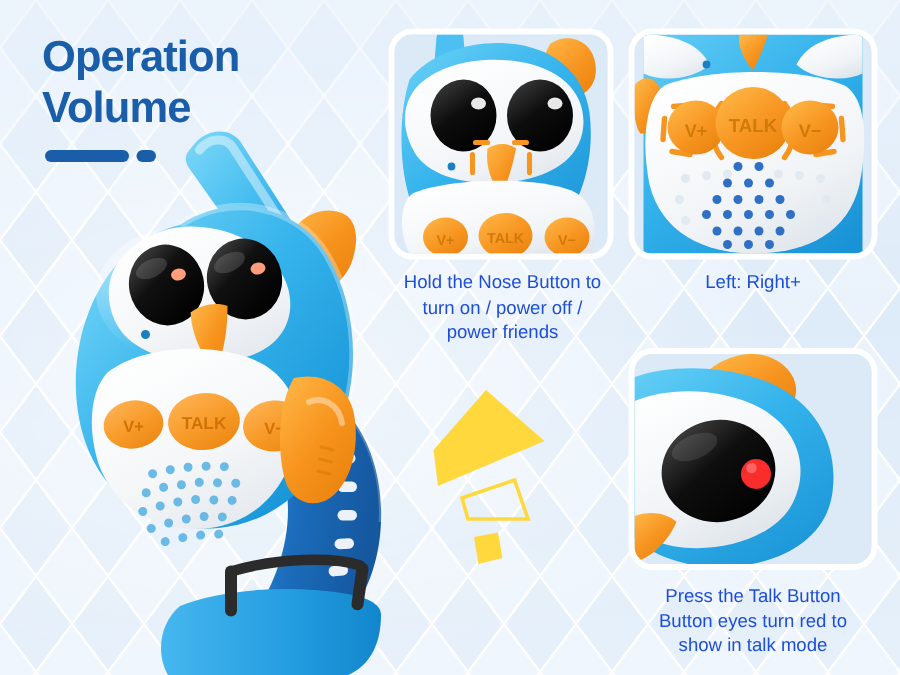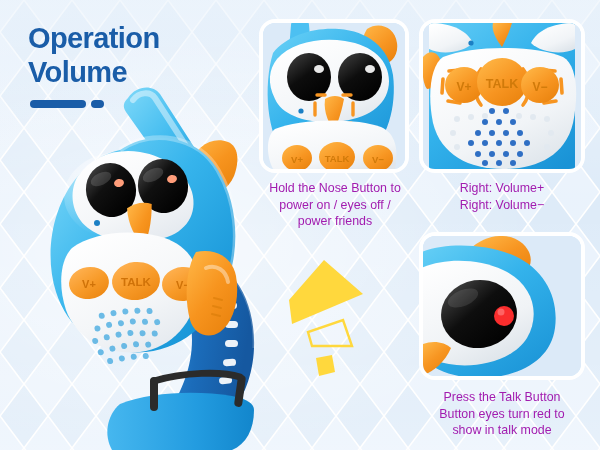--- a/index.html
+++ b/index.html
@@ -77,21 +77,21 @@
   .panel-inner { position: absolute; inset: 0; overflow: hidden; }
 
   .panel-nose  { left: 259px; top: 19px;  width: 150px; height: 154px; }
   .panel-vol   { left: 419px; top: 19px;  width: 166px; height: 154px; }
   .panel-talk  { left: 419px; top: 232px; width: 166px; height: 148px; }
 
   
   .caption {
     position: absolute;
     text-align: center;
-    color: #a21caf;
+    color: #1d4ed8;
     font-size: 12.4px;
     line-height: 1.33;
     z-index: 8;
   }
   .cap-nose { left: 252px; top: 180px; width: 166px; }
   .cap-vol  { left: 419px; top: 180px; width: 166px; }
   .cap-talk { left: 419px; top: 389px; width: 166px; text-align: center; }
   .caption div { white-space: nowrap; }
   svg { display: block; }
 </style>
@@ -378,21 +378,21 @@
         <text x="34" y="140" font-family="Liberation Sans, sans-serif" font-size="9.5" font-weight="bold" fill="#d07a0a" text-anchor="middle">V+</text>
         <ellipse cx="74" cy="134" rx="18" ry="15" fill="url(#pOr)"></ellipse>
         <text x="74" y="139" font-family="Liberation Sans, sans-serif" font-size="9.5" font-weight="bold" fill="#d07a0a" text-anchor="middle">TALK</text>
         <ellipse cx="115" cy="135" rx="15" ry="13" fill="url(#pOr)"></ellipse>
         <text x="115" y="140" font-family="Liberation Sans, sans-serif" font-size="9.5" font-weight="bold" fill="#d07a0a" text-anchor="middle">V−</text>
       </svg>
     </div>
   </div>
   <div class="caption cap-nose">
     <div>Hold the Nose Button to</div>
-    <div>power on / eyes off /</div>
+    <div>turn on / power off /</div>
     <div>power friends</div>
   </div>
 
   <div class="panel panel-vol">
     <div class="panel-inner">
       <svg width="158" height="146" viewBox="0 0 158 146">
         <defs>
           <linearGradient id="vBody" x1="0.1" y1="0" x2="0.9" y2="1">
             <stop offset="0%" stop-color="#5ecaf5"></stop>
             <stop offset="45%" stop-color="#32b1eb"></stop>
@@ -482,22 +482,21 @@
             <circle cx="97" cy="131" r="3"></circle>
             <circle cx="62" cy="140" r="3"></circle>
               <circle cx="76" cy="140" r="3"></circle>
               <circle cx="90" cy="140" r="3"></circle>
           </g>
         </g>
       </svg>
     </div>
   </div>
   <div class="caption cap-vol">
-    <div>Right: Volume+</div>
-    <div>Right: Volume−</div>
+    <div>Left: Right+</div>
   </div>
 
   <div class="panel panel-talk">
     <div class="panel-inner">
       <svg width="158" height="140" viewBox="0 0 158 140">
         <defs>
           <linearGradient id="tBody" x1="0.1" y1="0" x2="0.9" y2="1">
             <stop offset="0%" stop-color="#67d0f6"></stop>
             <stop offset="45%" stop-color="#33b2eb"></stop>
             <stop offset="100%" stop-color="#1a93d6"></stop>

